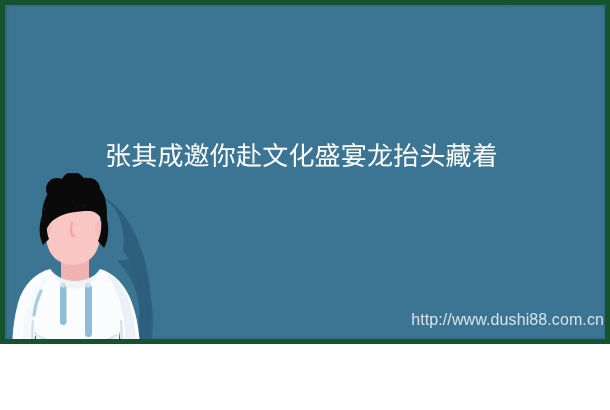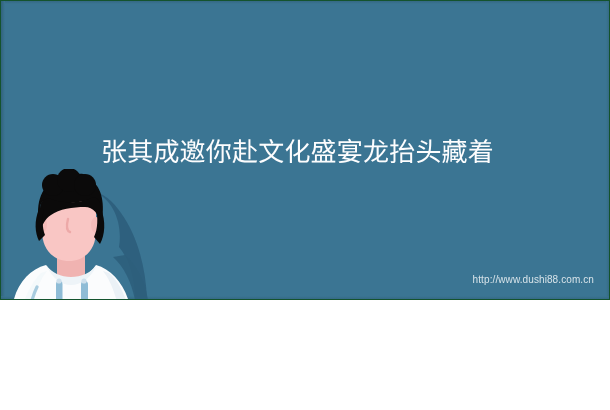--- a/index.html
+++ b/index.html
@@ -9,25 +9,25 @@
     background: #ffffff;
   }
 
   body {
     font-family: "Liberation Sans", "DejaVu Sans", sans-serif;
   }
 
   #card {
     position: relative;
     width: 610px;
-    height: 300px;
+    height: 344px;
     overflow: hidden;
     background: #3b7593;
     box-sizing: border-box;
-    border: 1px solid #14532d;
+    border: 5px solid #14532d;
   }
 
   
   #frame-edge-left {
     position: absolute;
     left: 0; top: 0;
     width: 4px; height: 100%;
     background: linear-gradient(to right, #2f5f79 0%, #3b7593 100%);
     opacity: .85;
   }
@@ -81,24 +81,24 @@
   }
   #illustration svg {
     display: block;
     width: 150px;
     height: 242px;
   }
 
   
   #watermark {
     position: absolute;
-    right: 15px;
+    right: 1px;
     bottom: 11px;
     color: rgba(255,255,255,0.80);
-    font-size: 10px;
+    font-size: 16px;
     line-height: 17px;
     letter-spacing: 0.1px;
     white-space: nowrap;
   }
 </style>
 </head>
 <body>
 
 <div id="card">
 

